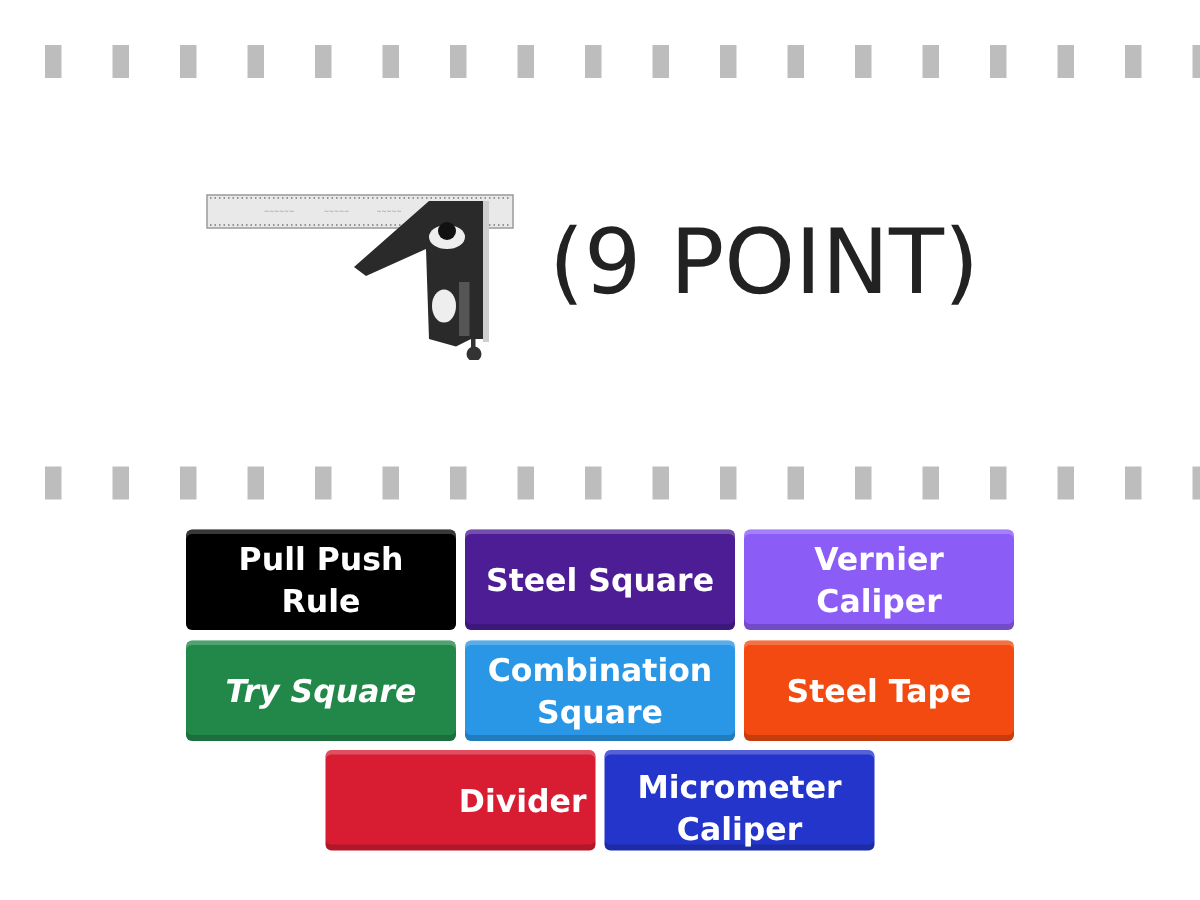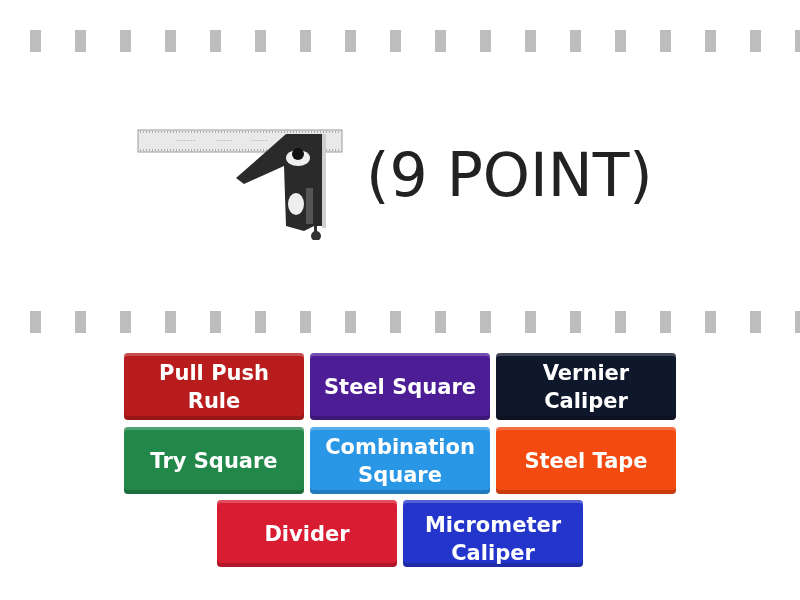--- a/index.html
+++ b/index.html
@@ -89,37 +89,37 @@
     <div class="dash" style="left: 525px; background: rgb(189, 189, 189);"></div>
     <div class="dash" style="left: 570px; background: rgb(189, 189, 189);"></div>
     <div class="dash" style="left: 615px; background: rgb(189, 189, 189);"></div>
     <div class="dash" style="left: 660px; background: rgb(189, 189, 189);"></div>
     <div class="dash" style="left: 705px; background: rgb(189, 189, 189);"></div>
     <div class="dash" style="left: 750px; background: rgb(189, 189, 189);"></div>
     <div class="dash" style="left: 795px; background: rgb(189, 189, 189);"></div>
   </div>
 
 <div class="answers" id="answers">
-    <div class="tile" style="left: 124px; top: 353px; background: #b91c1c;">
+    <div class="tile" style="left: 124px; top: 353px; background: #000000;">
       <span>Pull Push Rule</span>
     </div>
     <div class="tile" style="left: 310px; top: 353px; background: #4c1d95;">
       <span>Steel Square</span>
     </div>
-    <div class="tile" style="left: 496px; top: 353px; background: #0f172a;">
+    <div class="tile" style="left: 496px; top: 353px; background: #8b5cf6;">
       <span>Vernier Caliper</span>
     </div>
-    <div class="tile" style="left: 124px; top: 427px; background: rgb(33, 136, 74);">
+    <div class="tile" style="left: 124px; top: 427px; background: rgb(33, 136, 74); font-style: italic;">
       <span>Try Square</span>
     </div>
     <div class="tile" style="left: 310px; top: 427px; background: rgb(42, 150, 230);">
       <span>Combination Square</span>
     </div>
     <div class="tile" style="left: 496px; top: 427px; background: rgb(242, 74, 16);">
       <span>Steel Tape</span>
     </div>
-    <div class="tile" style="left: 217px; top: 500px; background: rgb(216, 29, 51);">
+    <div class="tile" style="left: 217px; top: 500px; background: rgb(216, 29, 51); justify-content: flex-end;">
       <span>Divider</span>
     </div>
     <div class="tile" style="left: 403px; top: 500px; background: rgb(36, 53, 204); align-items: flex-end;">
       <span>Micrometer Caliper</span>
     </div>
   </div>
 
 </body></html>

